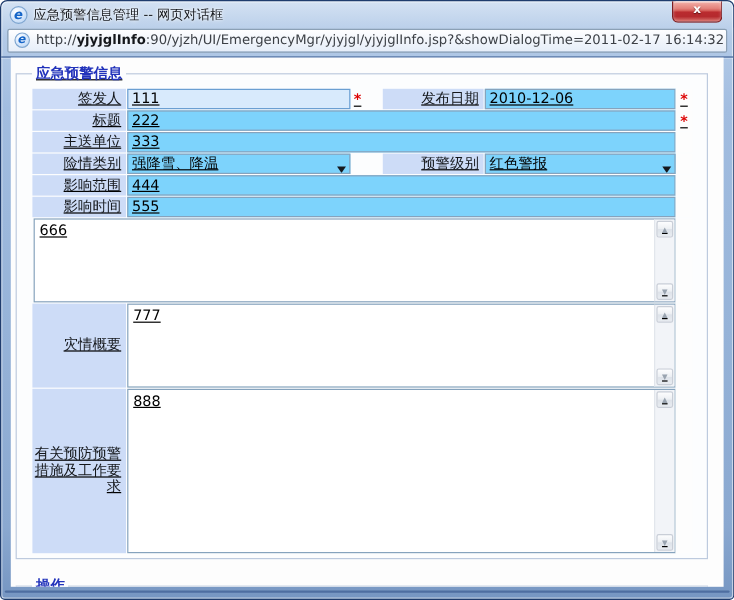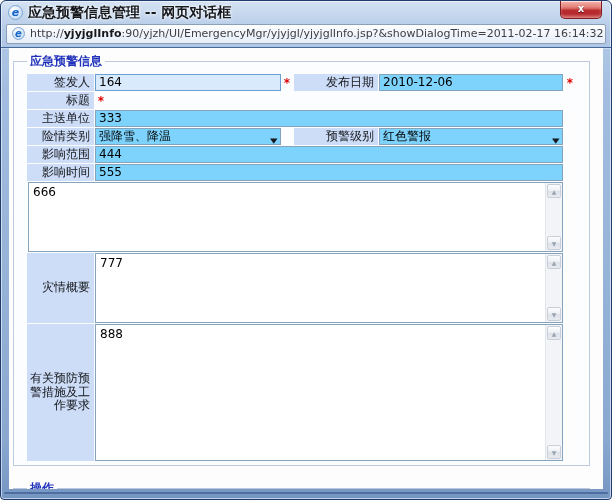--- a/index.html
+++ b/index.html
@@ -18,21 +18,21 @@
   }
 
   
   .titlebar { position:relative; height:21px; display:flex; align-items:center; padding:2px 6px 0 7px; }
   .ie-icon {
     width:15px; height:15px; border-radius:50%;
     background:radial-gradient(circle at 35% 30%, #ffffff 0%, #dceafc 45%, #b4d2f2 100%);
     border:1px solid #7fa6d0; color:#1565c8; font-weight:bold; font-style:italic;
     font-size:11px; line-height:13px; text-align:center; flex:none;
   }
-  .title { margin-left:5px; font-size:14px; color:#15181d; text-shadow:0 0 4px rgba(255,255,255,.95), 0 0 2px rgba(255,255,255,.9);font-weight:bold; }
+  .title { margin-left:5px; font-size:11px; color:#15181d; text-shadow:0 0 4px rgba(255,255,255,.95), 0 0 2px rgba(255,255,255,.9); }
   .close-btn {
     position:absolute; top:0; right:9px; width:42px; height:18px;
     border:1px solid #7e1d20; border-top:none; border-radius:0 0 5px 5px;
     background:linear-gradient(180deg,#f3b1a9 0%,#e4837c 35%,#d05450 49%,#ba2b2f 52%,#b52a2e 75%,#d8706a 100%);
     box-shadow: inset 0 1px 0 rgba(255,255,255,.6), inset 0 0 3px rgba(255,255,255,.35);
     color:#fff; font-size:10px; font-weight:bold; line-height:16px; text-align:center;
     cursor:pointer; text-shadow:0 1px 1px rgba(0,0,0,.5);
   }
 
   
@@ -40,34 +40,34 @@
     border-bottom:1px solid #456699; box-shadow:0 1px 0 rgba(255,255,255,.35); }
   .urlbox { flex:1; height:20px; display:flex; align-items:center; padding:0 5px;
     background:linear-gradient(180deg,#fefeff 0%,#f1f5fb 50%,#e6eef9 100%);
     border:1px solid #8ba0b5; border-radius:2px; overflow:hidden; }
   .urlbox .ie-icon { width:13px; height:13px; font-size:10px; line-height:11px; }
   .url-text { margin-left:5px; font-size:11px; color:#3c4046; white-space:nowrap; }
   .url-text b { color:#14171b; }
 
   
   .content { position:absolute; top:47px; left:8px; right:8px; bottom:10px;
-    background:#fdfdfd; overflow:hidden; padding:3px 0 0 0; }
+    background:#fdfdfd; overflow:hidden; padding:3px 0 0 0;text-decoration:underline; }
 
   fieldset { border:1px solid #bdcade; margin:2px 13px 0 4px; padding:4px 12px 3px 13px; background:#fcfdfe; }
   legend { font-size:12px; font-weight:bold; color:#2233bb; padding:0 3px; margin-left:0px; }
 
   
   .row { display:flex; align-items:stretch; margin-bottom:1px; }
   .row-h { height:17px; }
   .lbl {
-    width:67px; flex:none; background:#cddcf7;
+    width:78px; flex:none; background:#cddcf7;
     display:flex; align-items:center; justify-content:flex-end;
     padding:0 4px 0 2px; font-size:12px; color:#14171b; text-align:right; line-height:1.15;
   }
-  .lbl2 { width:84px; margin-left:1px;padding-left:21px; }
+  .lbl2 { width:84px; margin-left:15px;padding-left:21px; }
   .fld { flex:1; display:flex; align-items:stretch; margin-left:1px; }
   .fld-fixed { flex:none; width:186px; }
   .inp {
     flex:1; border:1px solid #86a3bd; background:#7dd3fc;
     font-size:12px; line-height:15px; padding:0 3px; overflow:hidden; white-space:nowrap;
     cursor:text;
   }
   .inp.focused { background:#d8eafc; border-color:#6b9fd2; }
   .sel { position:relative; padding-right:18px; cursor:default; }
   .sel .arrow { position:absolute; right:4px; top:5px; font-size:7px; color:#15181d; transform:scaleX(1.4); }
@@ -114,32 +114,35 @@
   </div>
 
   <div class="content">
 
     <fieldset>
       <legend>应急预警信息</legend>
 
       <div class="row row-h">
         <div class="lbl">签发人</div>
         <div class="fld fld-fixed">
-          <div class="inp focused">164</div>
+          <div class="inp focused">111</div>
         </div>
         <div class="req-inline">*</div>
         <div class="lbl lbl2">发布日期</div>
         <div class="fld">
           <div class="inp">2010-12-06</div>
         </div>
         <div class="reqcol">*</div>
       </div>
 
       <div class="row row-h">
         <div class="lbl">标题</div>
+        <div class="fld">
+          <div class="inp">222</div>
+        </div>
         <div class="reqcol">*</div>
       </div>
 
       <div class="row row-h">
         <div class="lbl">主送单位</div>
         <div class="fld">
           <div class="inp">333</div>
         </div>
         <div class="reqcol"></div>
       </div>

